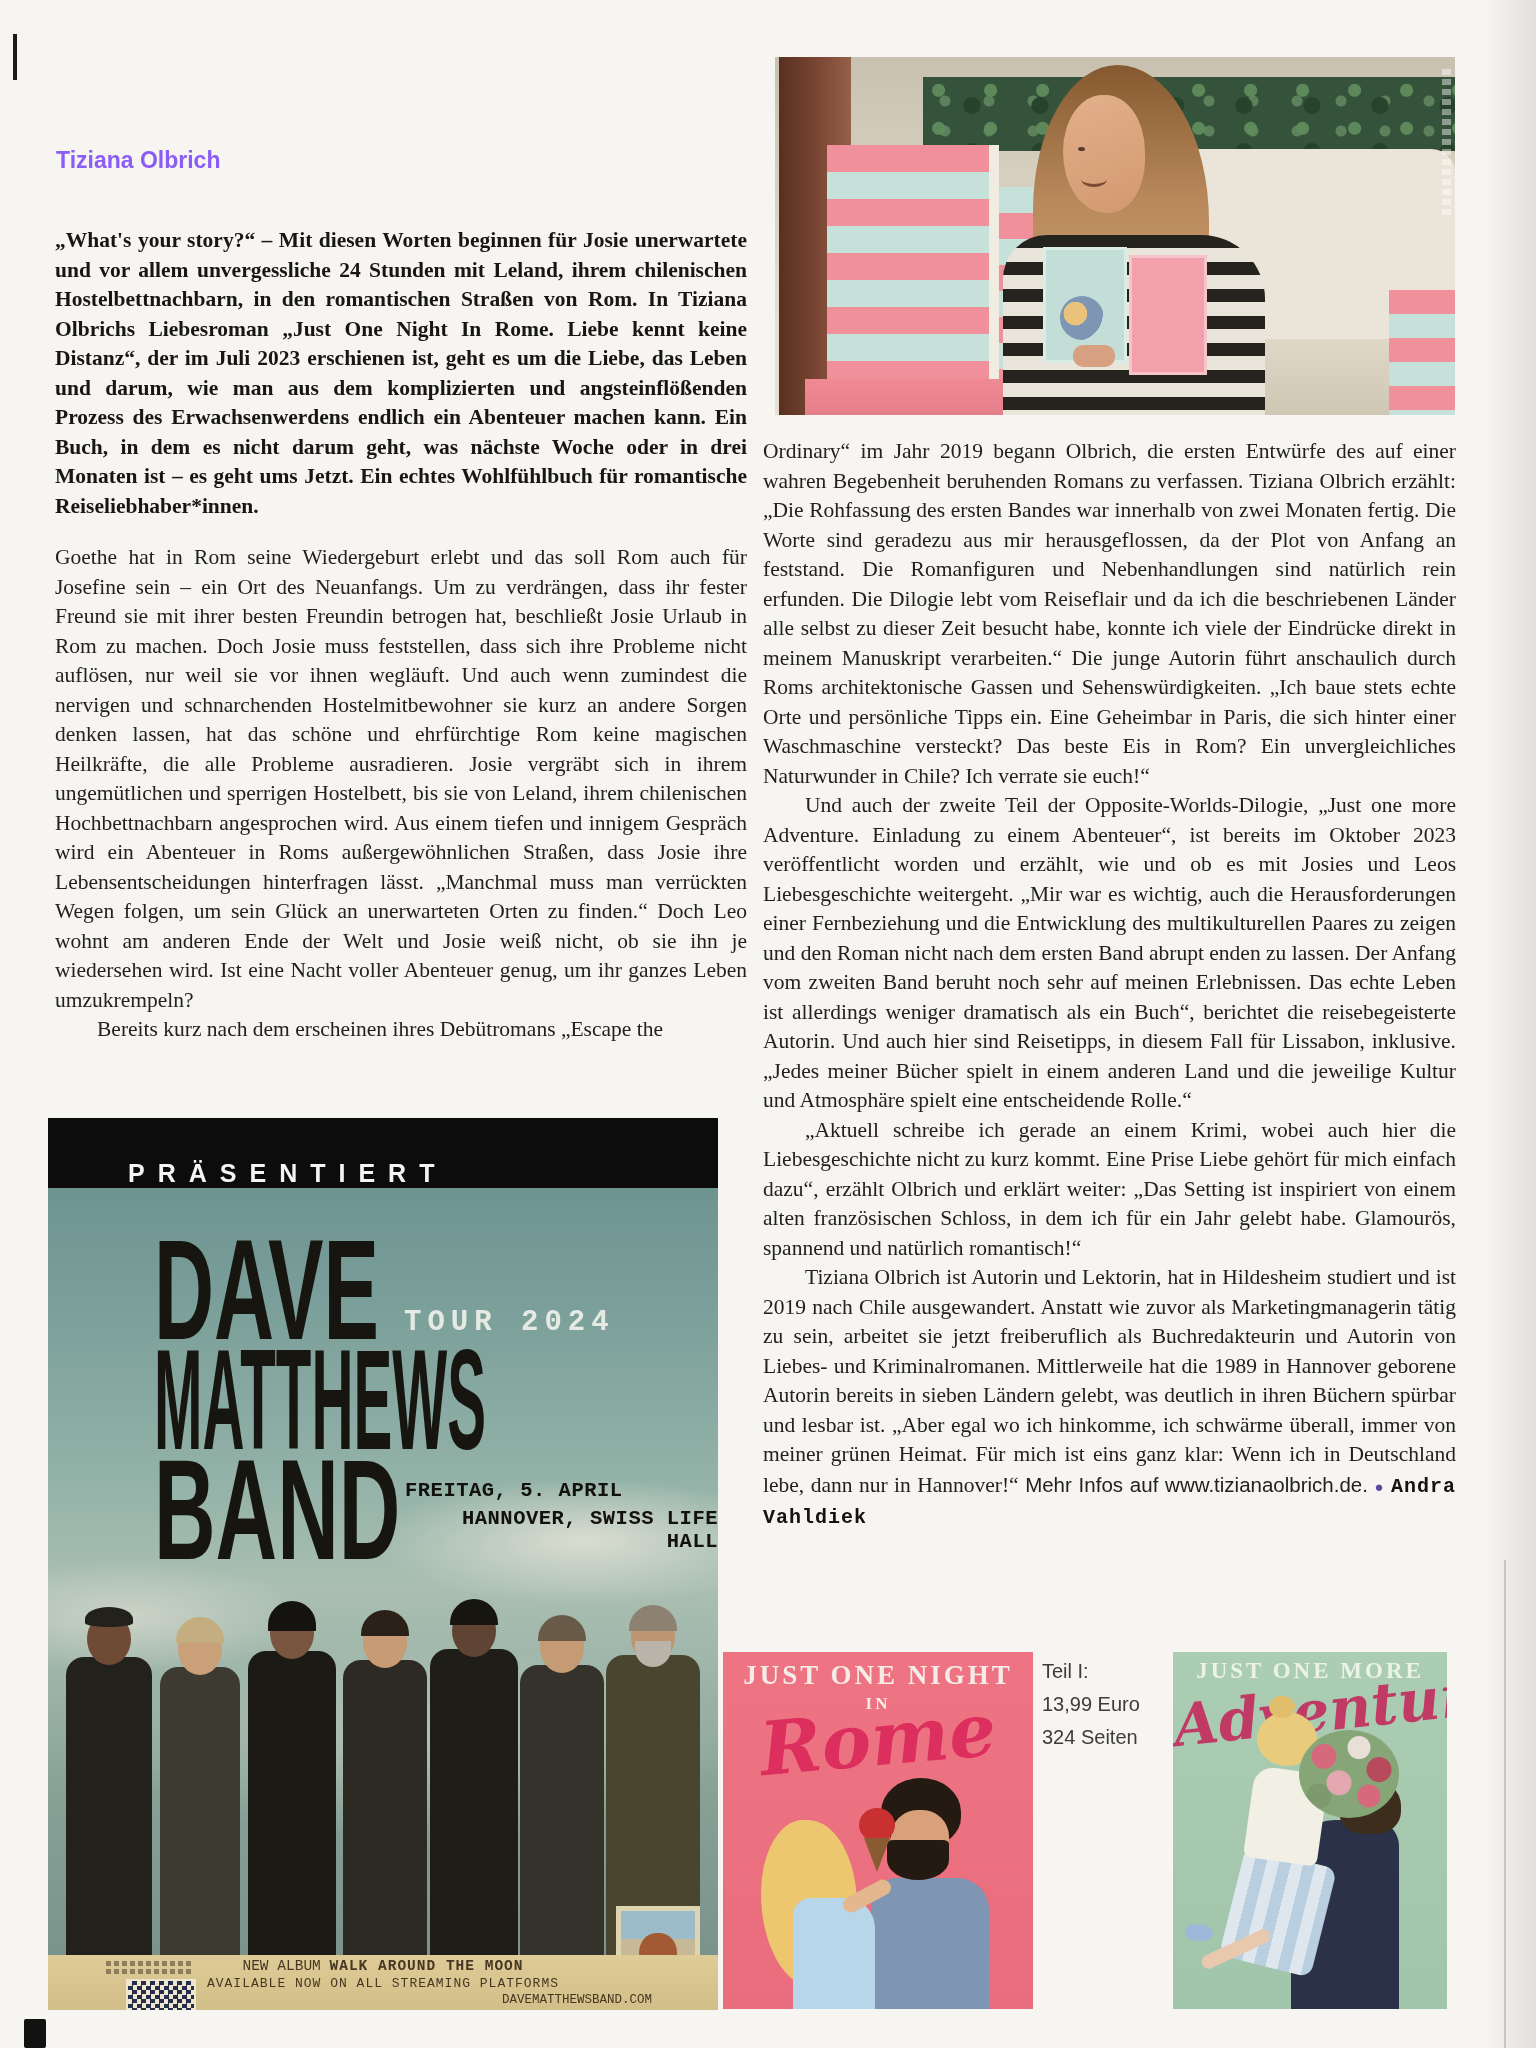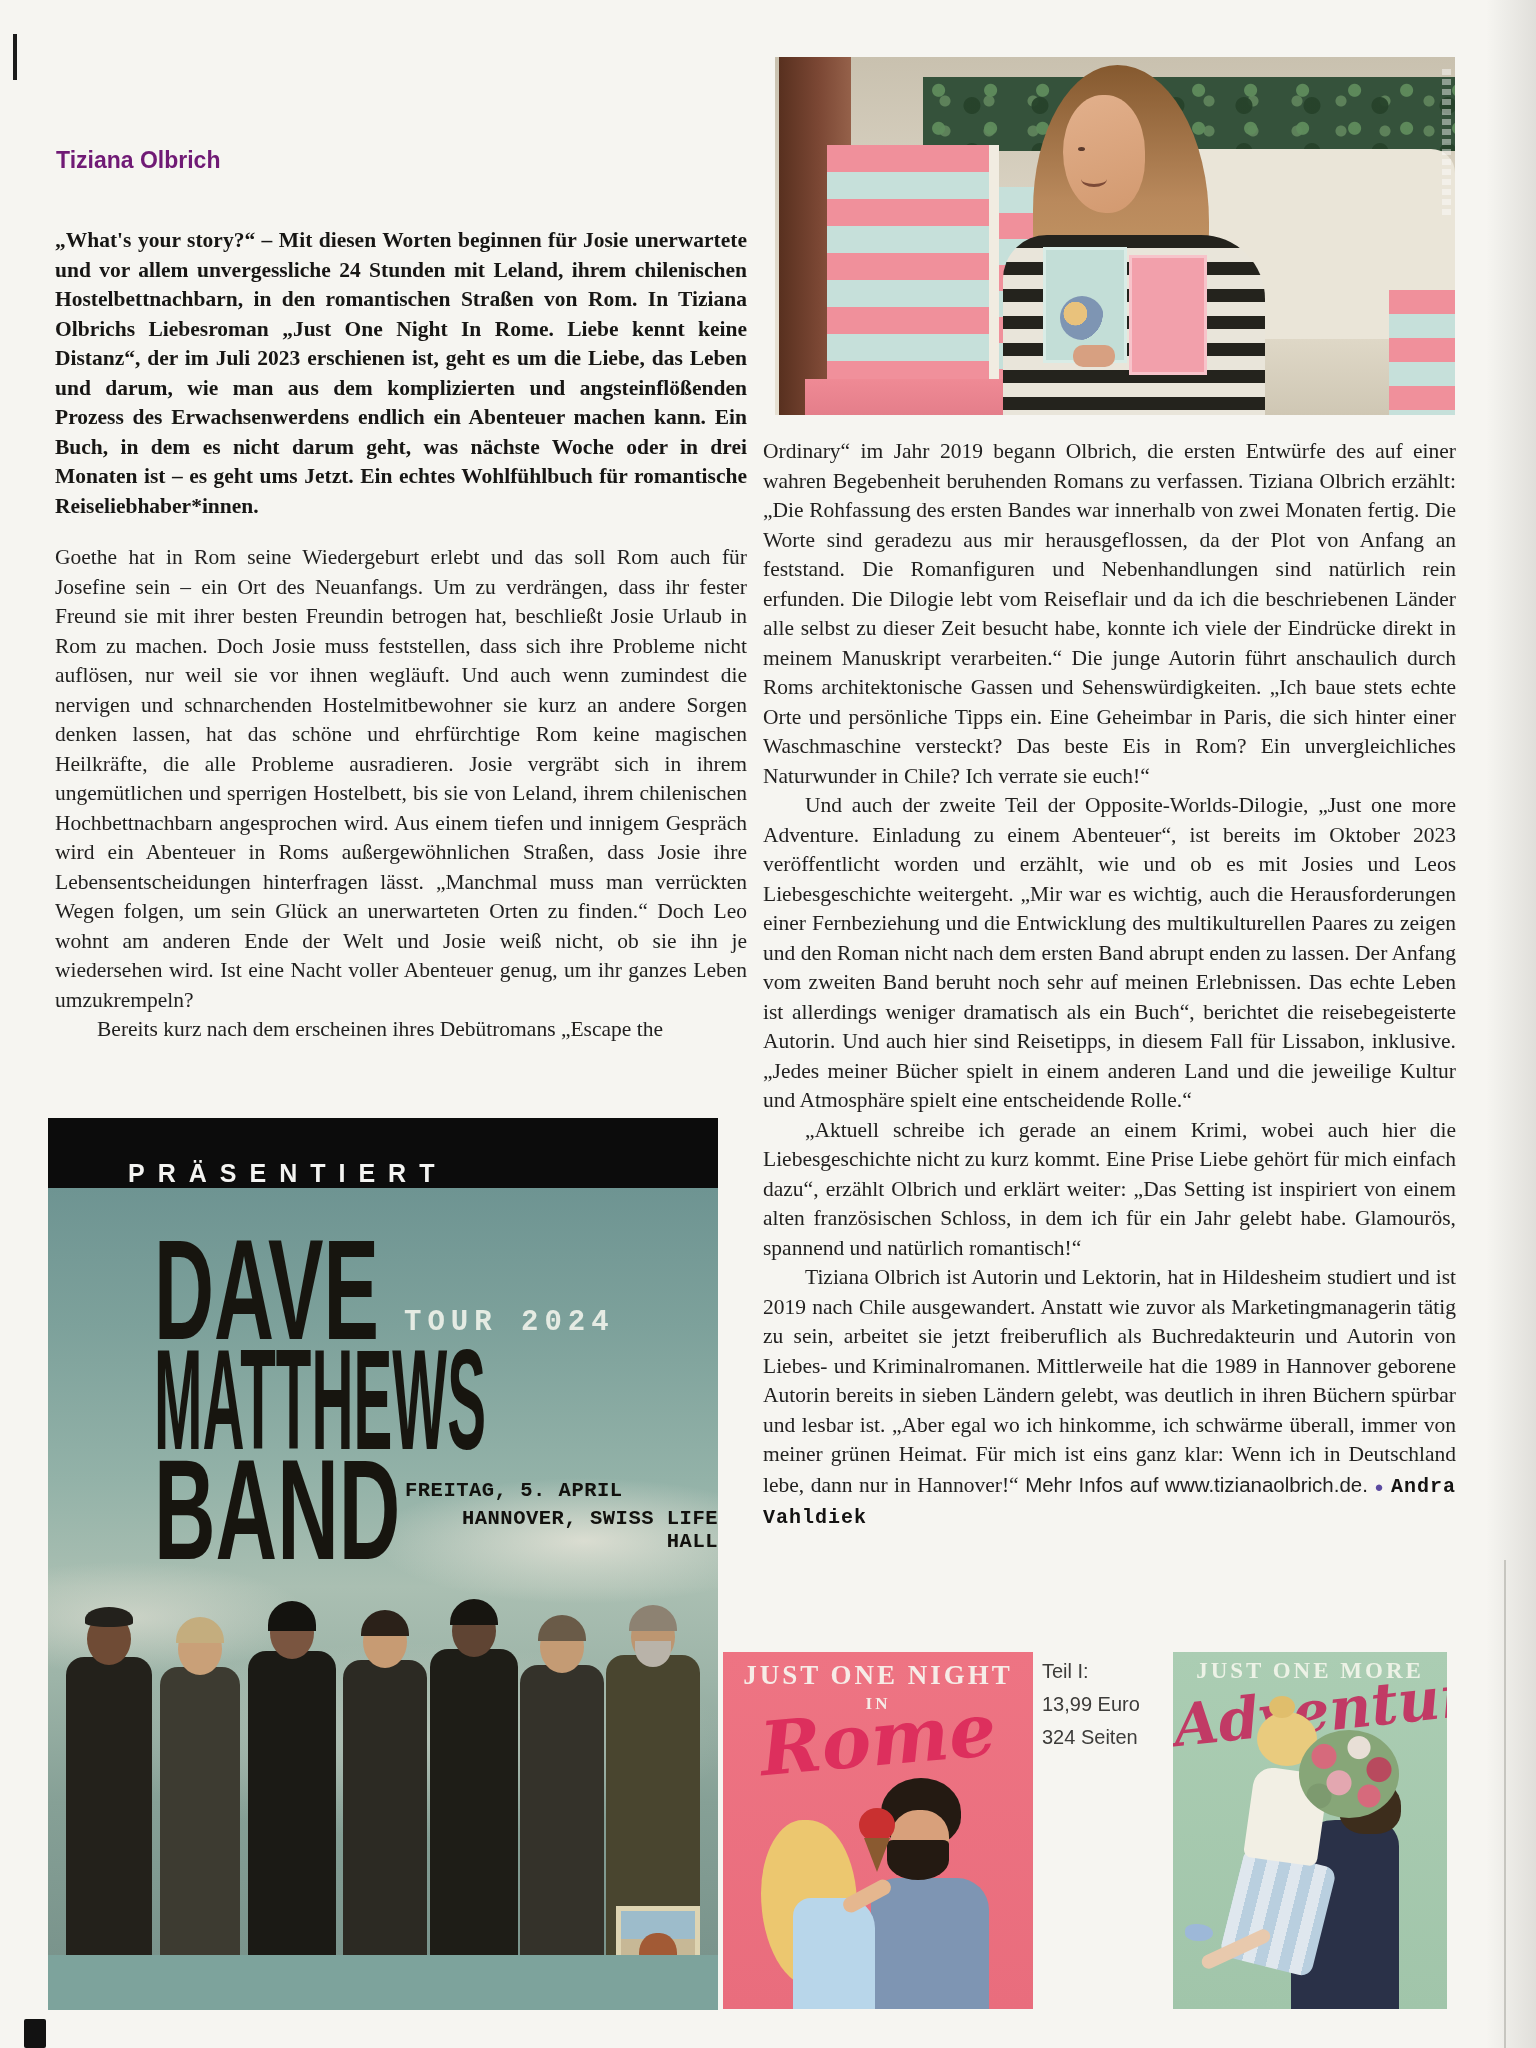--- a/index.html
+++ b/index.html
@@ -10,21 +10,21 @@
   
   .edge-right{right:0;top:0;width:50px;height:2048px;background:linear-gradient(90deg,rgba(0,0,0,0) 0%,rgba(110,108,100,0.16) 100%);}
   .fold-line{left:1504px;top:1560px;width:2px;height:488px;background:rgba(110,108,100,0.30);}
   .mark-top-left{left:13px;top:34px;width:4px;height:46px;background:#1b1b1b;}
   .mark-bottom-left{left:24px;top:2019px;width:22px;height:29px;background:#121212;border-radius:2px;}
 
   
   .title{left:54px;top:40px;font-family:"Liberation Sans","DejaVu Sans",sans-serif;font-weight:bold;
          font-size:49px;color:#4b3b92;letter-spacing:0.5px;}
   .byline{left:56px;top:147px;font-family:"Liberation Sans","DejaVu Sans",sans-serif;font-weight:bold;
-          font-size:23px;color:#701a75;}
+          font-size:23px;color:#8b5cf6;}
 
   
   .lead{left:55px;top:226px;width:692px;font-size:21.5px;line-height:29.5px;font-weight:bold;
         text-align:justify;color:#171614;}
   .col{font-size:21.5px;line-height:29.5px;text-align:justify;color:#222120;}
   .col p{margin:0;}
   .col-left{left:55px;top:543px;width:692px;}
   .col-right{left:763px;top:437px;width:693px;}
   .indent{text-indent:42px;}
   .fin-sans{font-family:"Liberation Sans","DejaVu Sans",sans-serif;font-size:20.5px;}
@@ -265,20 +265,28 @@
               <div class="m-hair"></div>
               <div class="m-beard"></div>
             </div>
             <div class="m-torso"></div>
           </div>
       </div>
       <div class="album-art">
         <div class="album-bird"></div>
       </div>
     </div>
+    <div class="abs ad-strip">
+      <div class="strip-text strip-line1"><span>NEW ALBUM </span><b>WALK AROUND THE MOON</b></div>
+      <div class="strip-text strip-line2">AVAILABLE NOW ON ALL STREAMING PLATFORMS</div>
+      <div class="strip-text strip-line3">DAVEMATTHEWSBAND.COM</div>
+      <div class="strip-fineprint fp1"></div>
+      <div class="strip-fineprint fp2"></div>
+      <div class="qr"></div>
+    </div>
   </div>
 
   <div class="abs cover cover1">
     <div class="abs c-t1 c1-t1">JUST ONE NIGHT</div>
     <div class="abs c-t1 c1-t2">IN</div>
     <div class="abs c1-script">Rome</div>
     <div class="abs c1-whair"></div>
     <div class="abs c1-mshirt"></div>
     <div class="abs c1-wdress"></div>
     <div class="abs c1-mhair"></div>

